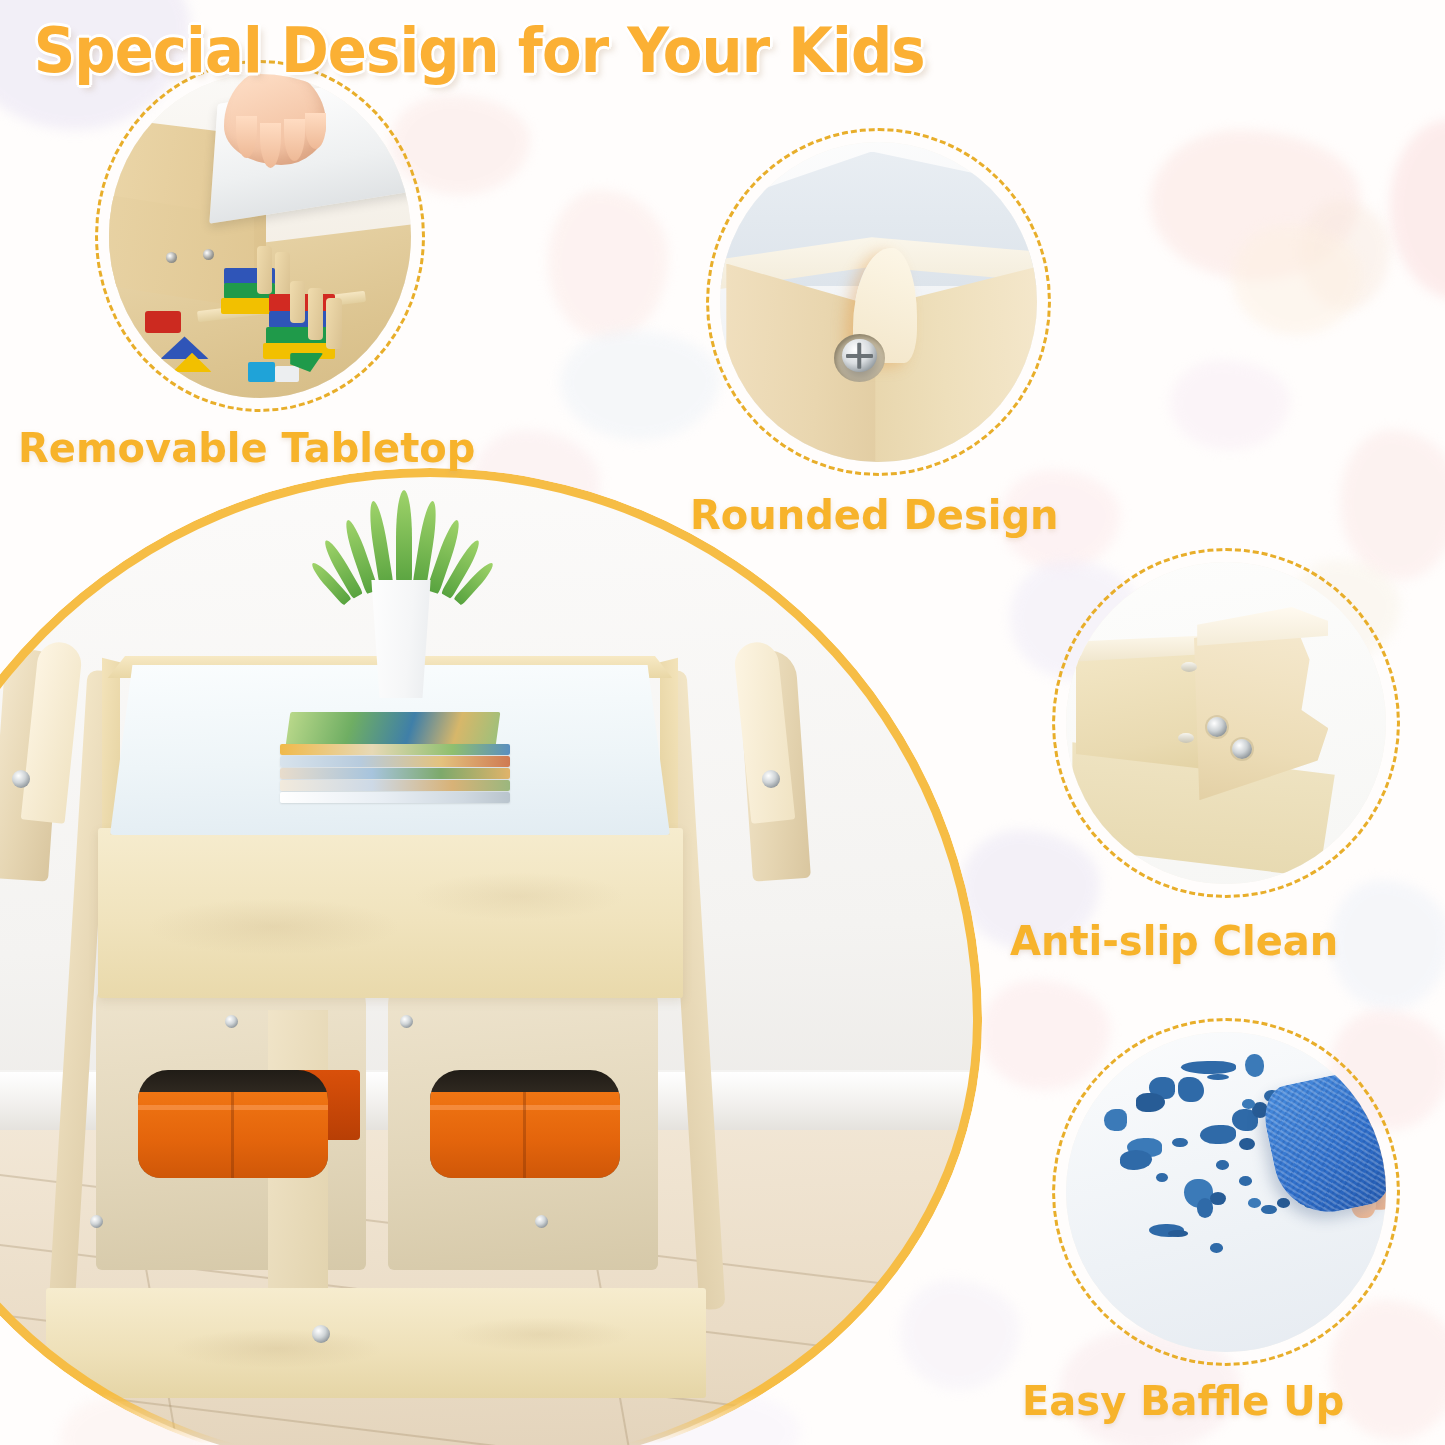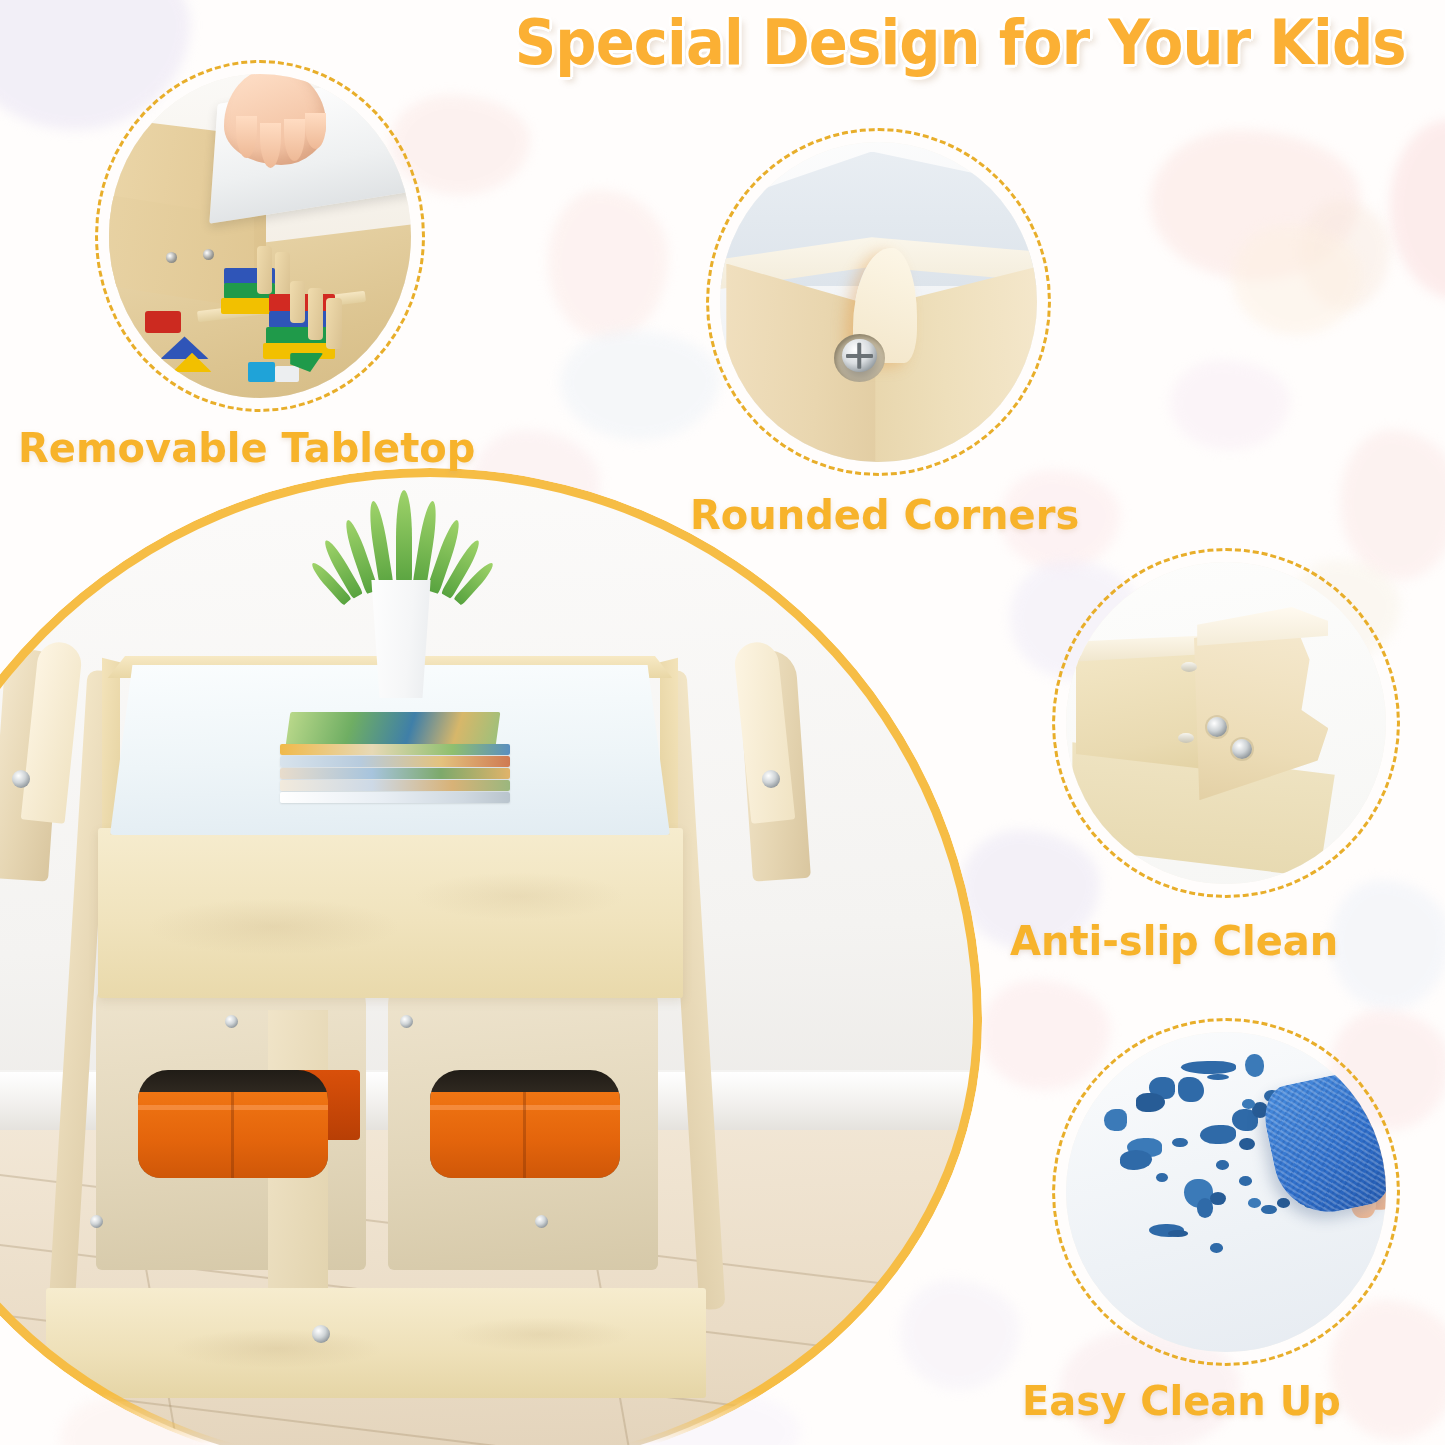--- a/index.html
+++ b/index.html
@@ -11,22 +11,22 @@
     position:relative;
   }
   #root{position:absolute;inset:0;overflow:hidden;background:#fffdfc;}
 
   
   .bg-layer{position:absolute;inset:0;z-index:0;pointer-events:none;}
   .blob{position:absolute;border-radius:42% 58% 50% 50% / 48% 44% 56% 52%;filter:blur(6px);}
 
   
   .title{
-    position:absolute;left:0;right:0;top:6px;
-    text-align:right;
+    position:absolute;left:0;right:0;top:14px;
+    text-align:left;
     z-index:6;
   }
   .title span{
     display:inline-block;
     font-family:"DejaVu Sans", sans-serif;
     font-weight:bold;
     font-size:62px;
     letter-spacing:-1px;
     color:#fbb034;
     transform:scaleX(0.93);
@@ -488,21 +488,21 @@
       <div class="rc-bg"></div>
       <div class="rc-top"></div>
       <div class="rc-edge"></div>
       <div class="rc-faceL"></div>
       <div class="rc-faceR"></div>
       <div class="rc-round"></div>
       <div class="rc-screwhole"></div>
       <div class="rc-screw"></div>
     </div>
   </div>
-  <div class="caption" style="left:690px;top:492px;">Rounded Corners</div>
+  <div class="caption" style="left:690px;top:492px;">Rounded Design</div>
 
   <div class="inset" style="left:1052px;top:548px;width:348px;height:350px;">
     <div class="photo">
       <div class="ab-bg"></div>
       <div class="ab-floor"></div>
       <div class="ab-back"></div>
       <div class="ab-top"></div>
       <div class="ab-rightpanel"></div>
       <div class="ab-edge"></div>
       <div class="ab-cap" style="left:36%;top:31%;"></div>
@@ -547,15 +547,15 @@
       <div class="drop d2" style="left:55%;top:21%;width:4%;height:3%;"></div>
       <div class="drop" style="left:62%;top:18%;width:5%;height:4%;"></div>
       <div class="drop d3" style="left:66%;top:25%;width:5%;height:4%;"></div>
       <div class="ec-hand"></div>
       <div class="ec-finger" style="right:4%;top:24%;width:9%;height:13%;"></div>
       <div class="ec-finger" style="right:2%;top:36%;width:9%;height:12%;"></div>
       <div class="ec-finger" style="right:3%;top:47%;width:8%;height:11%;"></div>
       <div class="cloth"></div>
     </div>
   </div>
-  <div class="caption" style="left:1022px;top:1378px;">Easy Clean Up</div>
+  <div class="caption" style="left:1022px;top:1378px;">Easy Baffle Up</div>
 
 </div>
 
 </body></html>

